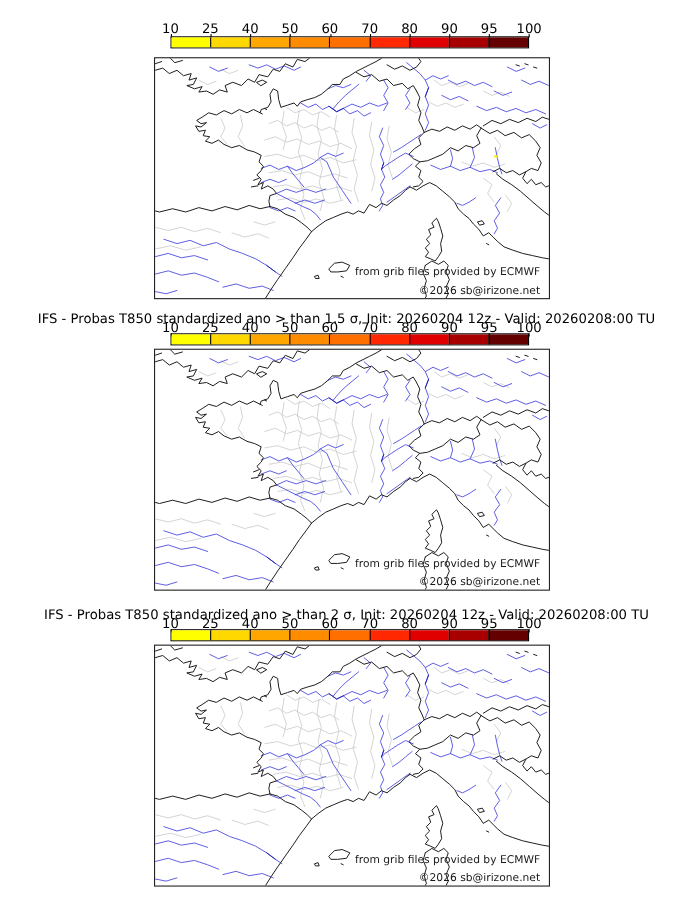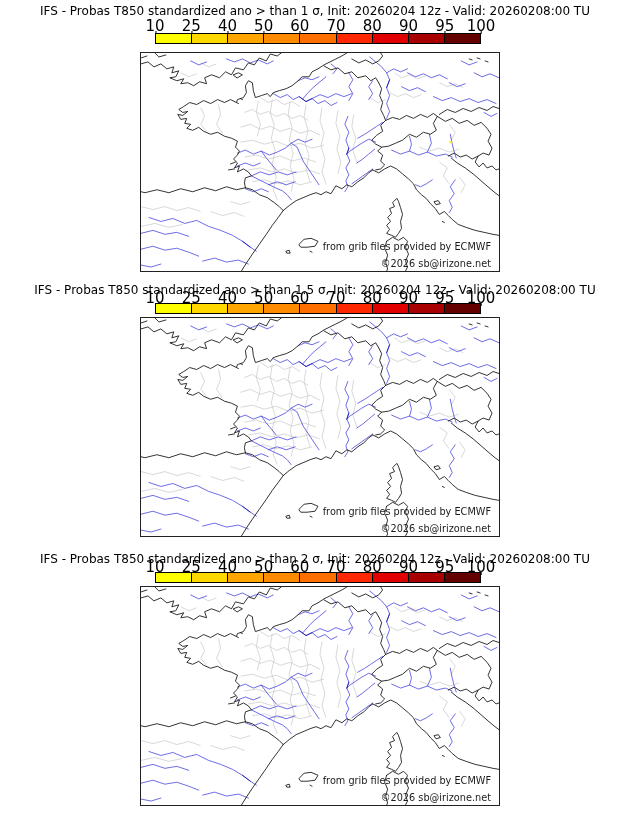--- a/index.html
+++ b/index.html
@@ -6,37 +6,36 @@
   body { width:630px; height:828px; overflow:hidden; position:relative;
          font-family:"DejaVu Sans", "Liberation Sans", sans-serif; color:#000; }
   .panel { position:absolute; left:0; width:630px; }
   .panel-0 { top:0;    height:276px; --t:4px; --k:22px; --b:33px; --m:52px; }
   .panel-1 { top:276px; height:272px;text-decoration:underline; --t:7px; --k:18px; --b:27px; --m:41px; }
   .panel-2 { top:548px; height:280px; --t:4px; --k:15px; --b:24px; --m:38px; }
   .title { position:absolute; top:var(--t); left:0; width:630px; text-align:center;
            font-size:12px; line-height:14px; white-space:nowrap; }
   .cbar-ticks { position:absolute; top:var(--k); left:155px; width:326px; height:11px; }
   .cbar-tick { position:absolute; top:0; transform:translateX(-50%);
-               font-size:15px; line-height:9px; }
+               font-size:12px; line-height:9px; }
   .cbar-tick::after { content:''; position:absolute; left:50%; top:9px;
                width:1px; height:3px; background:#000; }
   .cbar { position:absolute; top:var(--b); left:155px; width:326px; height:11px;
           border:1px solid #000; box-sizing:border-box; display:flex; }
   .cbar-seg { flex:1 1 0; }
   .cbar-seg + .cbar-seg { border-left:1px solid #000; }
   .map { position:absolute; top:var(--m); left:140px; width:360px; height:220px;
          border:1px solid #222; box-sizing:border-box; background:#fff; }
   .map svg { display:block; width:100%; height:100%; }
   svg text { font-family:"DejaVu Sans", "Liberation Sans", sans-serif; }
 </style>
 </head>
 <body>
 
 <div class="panel panel-0">
-  <div class="title">IFS - Probas T850  standardized ano &gt; than 1 σ, Init: 20260204 12z - Valid: 20260208:00 TU</div>
   <div class="cbar-ticks">
       <span class="cbar-tick" style="left: 0%;">10</span>
       <span class="cbar-tick" style="left: 11.1111%;">25</span>
       <span class="cbar-tick" style="left: 22.2222%;">40</span>
       <span class="cbar-tick" style="left: 33.3333%;">50</span>
       <span class="cbar-tick" style="left: 44.4444%;">60</span>
       <span class="cbar-tick" style="left: 55.5556%;">70</span>
       <span class="cbar-tick" style="left: 66.6667%;">80</span>
       <span class="cbar-tick" style="left: 77.7778%;">90</span>
       <span class="cbar-tick" style="left: 88.8889%;">95</span>

